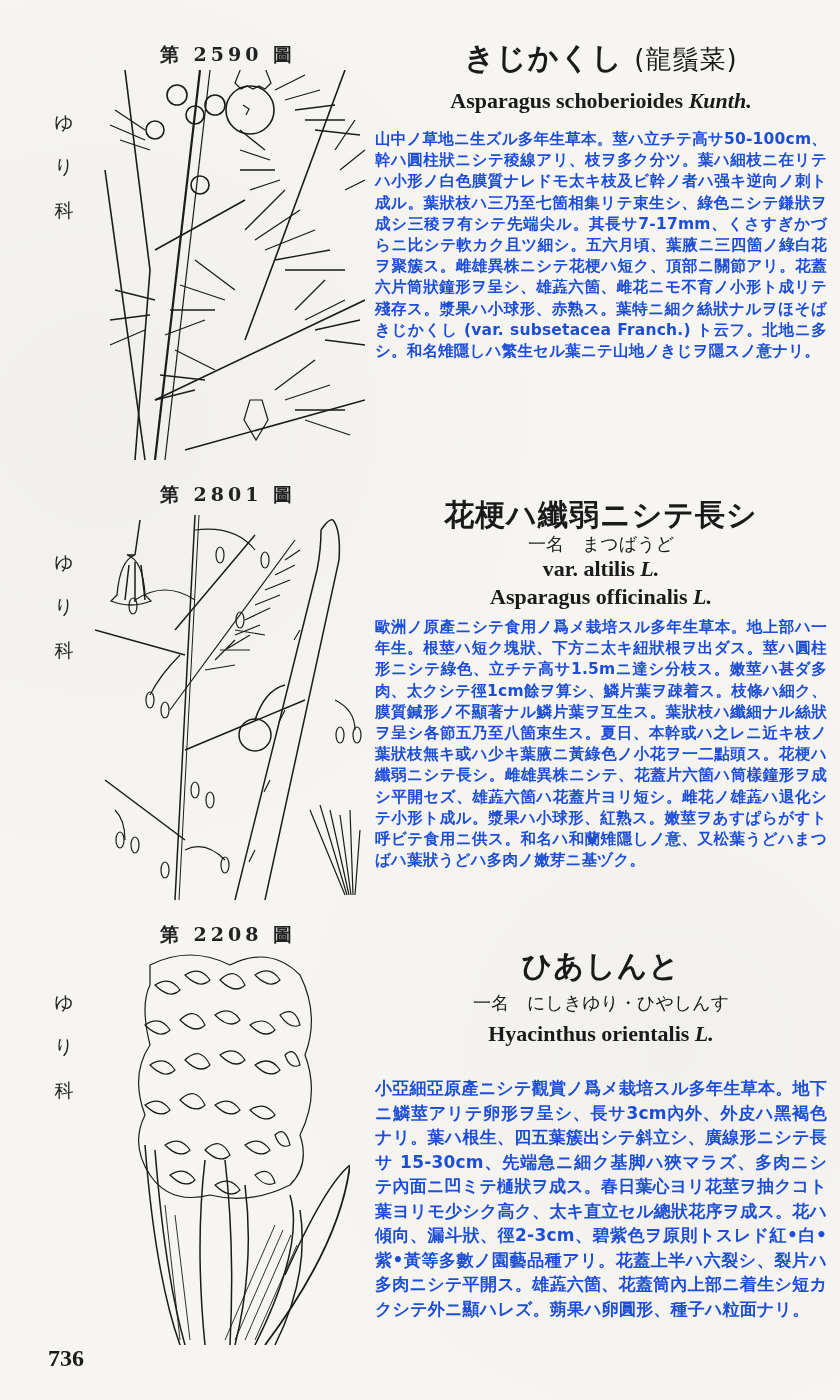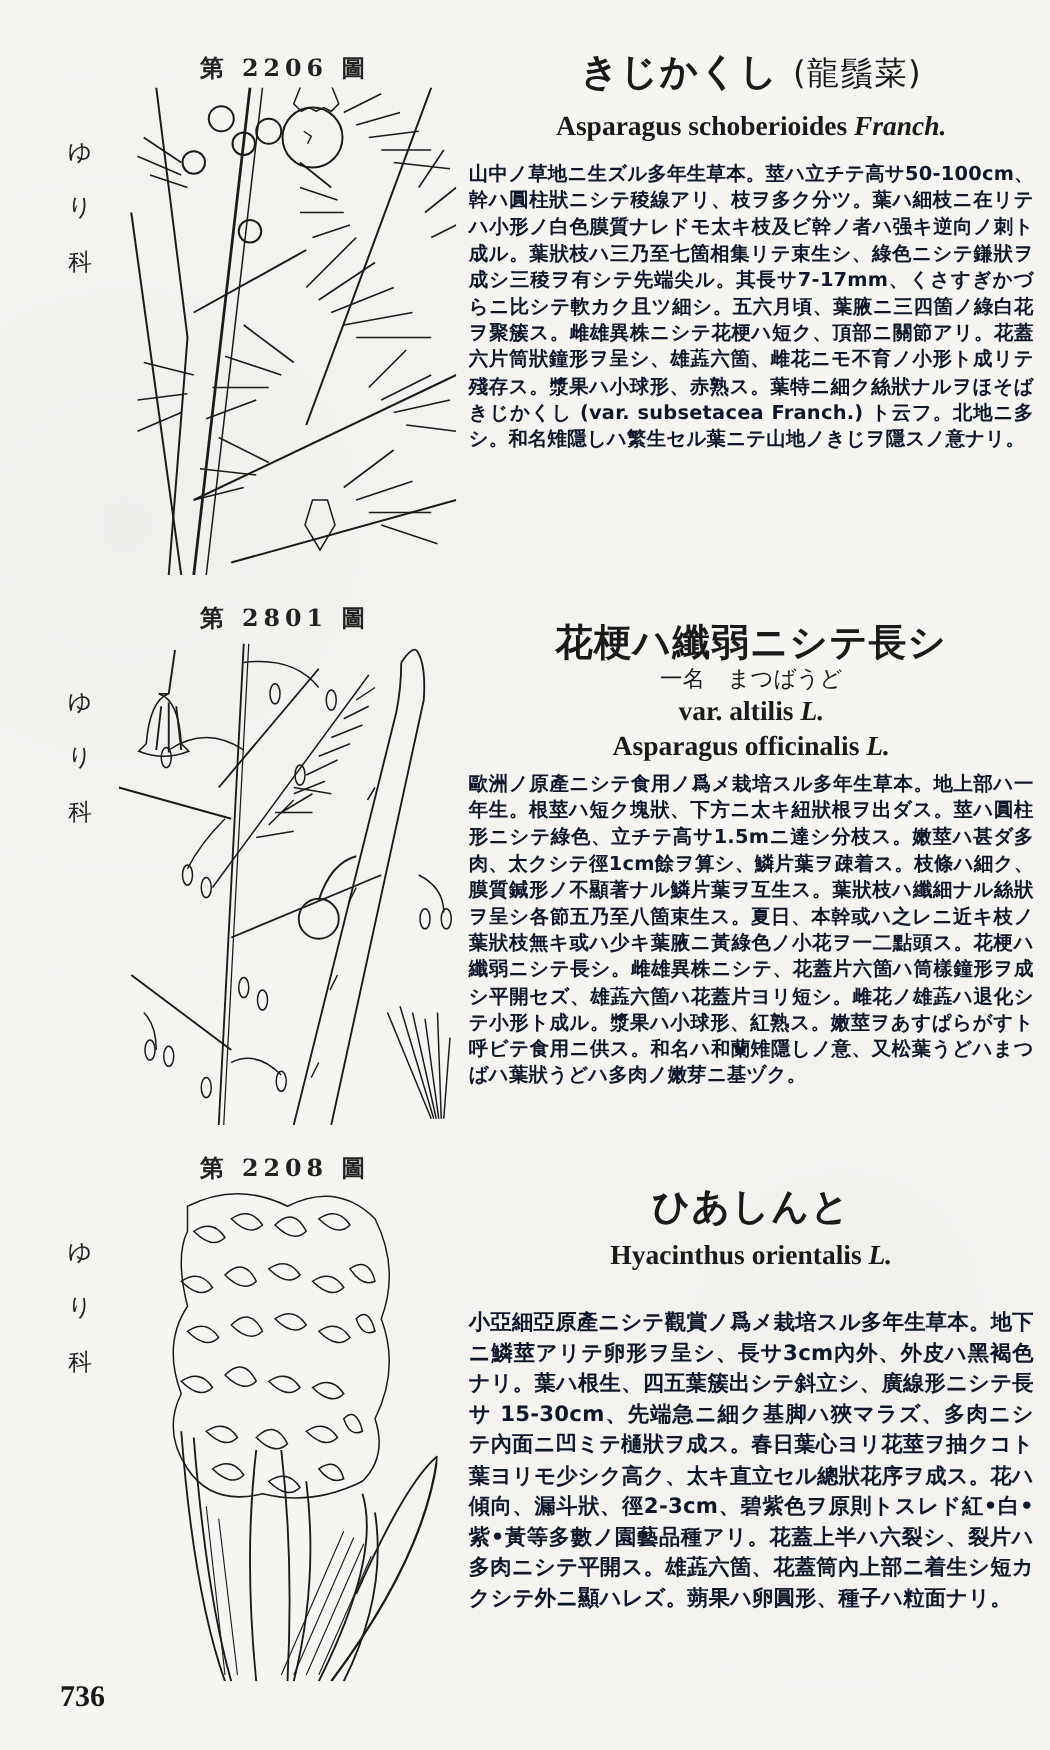--- a/index.html
+++ b/index.html
@@ -40,36 +40,36 @@
       font-family: "DejaVu Sans", "Liberation Sans", sans-serif;
     }
     .sci {
       text-align: center; font-size: 22px; line-height: 28px; font-weight: bold;
       font-family: "Liberation Serif", "DejaVu Serif", serif;
     }
     .sci i { font-style: italic; }
     .body-text {
       font-family: "DejaVu Sans", "Liberation Sans", sans-serif;
       font-size: 15.5px; line-height: 21.2px; font-weight: bold;
-      text-align: justify; letter-spacing: 0.2px; color: #0f172a;
+      text-align: justify; letter-spacing: 0.2px; color: #1d4ed8;
     }
     .body-text.big { font-size: 17px; line-height: 24.5px; }
     .page-number {
       position: absolute; left: 48px; top: 1345px;
       font-family: "Liberation Serif", "DejaVu Serif", serif;
       font-size: 24px; font-weight: bold;
     }
   </style>
 </head>
 <body>
 
 <div class="page-bg"></div>
 
 <section class="entry" style="top:0;">
-  <div class="fig-label" style="left:160px; top:42px;">第 2206 圖</div>
+  <div class="fig-label" style="left:160px; top:42px;">第 2590 圖</div>
   <div class="family" style="top:100px;">
     <span>ゆ</span>
     <span>り</span>
     <span>科</span>
   </div>
   <div class="illus" style="left:95px; top:70px; width:270px; height:390px;">
     <svg viewBox="0 0 270 390" fill="none" stroke="#1b1b1b" stroke-width="1.6">
 
       <path d="M30 0 L55 200 L40 390"></path>
       <path d="M105 0 L60 390" stroke-width="2.2"></path>
@@ -106,21 +106,21 @@
     </svg>
   </div>
 
   <div class="text-col" style="top:40px;">
     <div class="jp-title">
       <span>きじかくし</span>
       <span class="kanji">(龍鬚菜)</span>
     </div>
     <div class="sci" style="margin-top:10px;">
       <span>Asparagus schoberioides</span>
-      <i>Franch.</i>
+      <i>Kunth.</i>
     </div>
     <div class="body-text" style="margin-top:14px;">山中ノ草地ニ生ズル多年生草本。莖ハ立チテ高サ50-100cm、幹ハ圓柱狀ニシテ稜線アリ、枝ヲ多ク分ツ。葉ハ細枝ニ在リテハ小形ノ白色膜質ナレドモ太キ枝及ビ幹ノ者ハ强キ逆向ノ刺ト成ル。葉狀枝ハ三乃至七箇相集リテ束生シ、綠色ニシテ鎌狀ヲ成シ三稜ヲ有シテ先端尖ル。其長サ7-17mm、くさすぎかづらニ比シテ軟カク且ツ細シ。五六月頃、葉腋ニ三四箇ノ綠白花ヲ聚簇ス。雌雄異株ニシテ花梗ハ短ク、頂部ニ關節アリ。花蓋六片筒狀鐘形ヲ呈シ、雄蕋六箇、雌花ニモ不育ノ小形ト成リテ殘存ス。漿果ハ小球形、赤熟ス。葉特ニ細ク絲狀ナルヲほそばきじかくし (var. subsetacea Franch.) ト云フ。北地ニ多シ。和名雉隱しハ繁生セル葉ニテ山地ノきじヲ隱スノ意ナリ。</div>
   </div>
 </section>
 
 <section class="entry" style="top:0;">
   <div class="fig-label" style="left:160px; top:482px;">第 2801 圖</div>
   <div class="family" style="top:540px;">
     <span>ゆ</span>
     <span>り</span>
@@ -234,20 +234,21 @@
         <path d="M150 280 L100 395 M158 285 L110 395 M166 290 L120 395 M172 300 L130 395"></path>
         <path d="M40 260 L55 395 M50 270 L65 395"></path>
       </g>
     </svg>
   </div>
 
   <div class="text-col" style="top:948px;">
     <div class="jp-title">
       <span>ひあしんと</span>
     </div>
+    <div class="alias" style="margin-top:8px;">一名　にしきゆり・ひやしんす</div>
     <div class="sci" style="margin-top:6px;">
       <span>Hyacinthus orientalis</span>
       <i>L.</i>
     </div>
     <div class="body-text big" style="margin-top:28px;">小亞細亞原產ニシテ觀賞ノ爲メ栽培スル多年生草本。地下ニ鱗莖アリテ卵形ヲ呈シ、長サ3cm內外、外皮ハ黑褐色ナリ。葉ハ根生、四五葉簇出シテ斜立シ、廣線形ニシテ長サ 15-30cm、先端急ニ細ク基脚ハ狹マラズ、多肉ニシテ內面ニ凹ミテ樋狀ヲ成ス。春日葉心ヨリ花莖ヲ抽クコト葉ヨリモ少シク高ク、太キ直立セル總狀花序ヲ成ス。花ハ傾向、漏斗狀、徑2-3cm、碧紫色ヲ原則トスレド紅•白•紫•黃等多數ノ園藝品種アリ。花蓋上半ハ六裂シ、裂片ハ多肉ニシテ平開ス。雄蕋六箇、花蓋筒內上部ニ着生シ短カクシテ外ニ顯ハレズ。蒴果ハ卵圓形、種子ハ粒面ナリ。</div>
   </div>
 </section>
 
 <div class="page-number">736</div>
 

